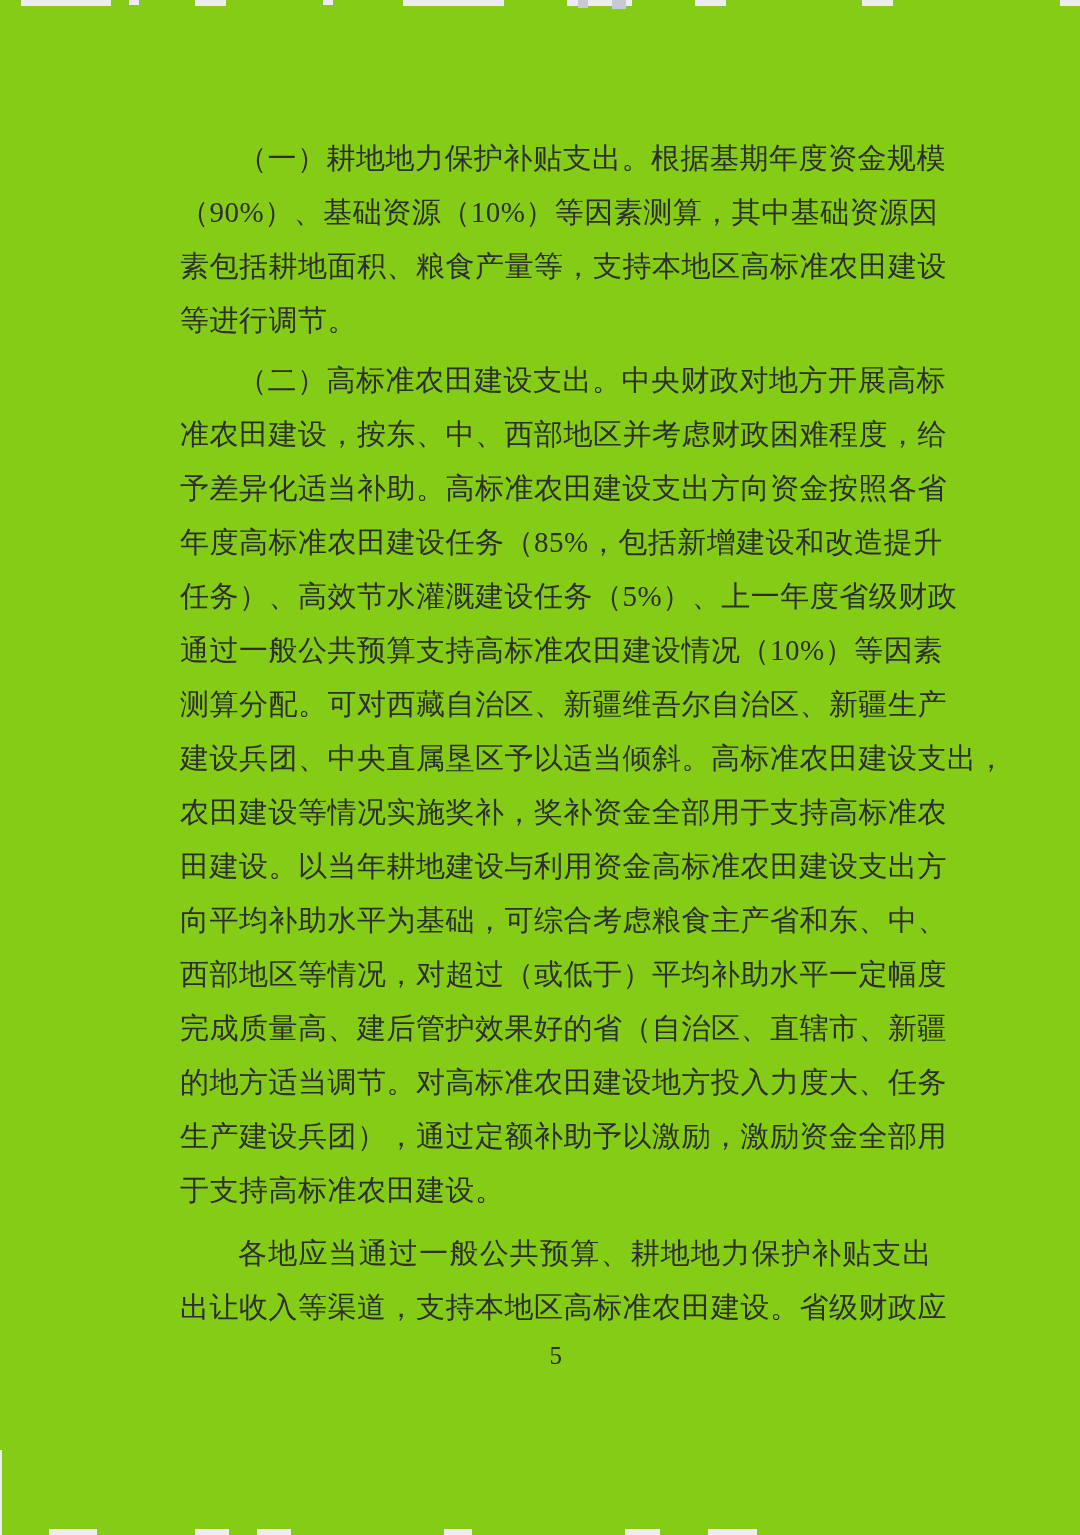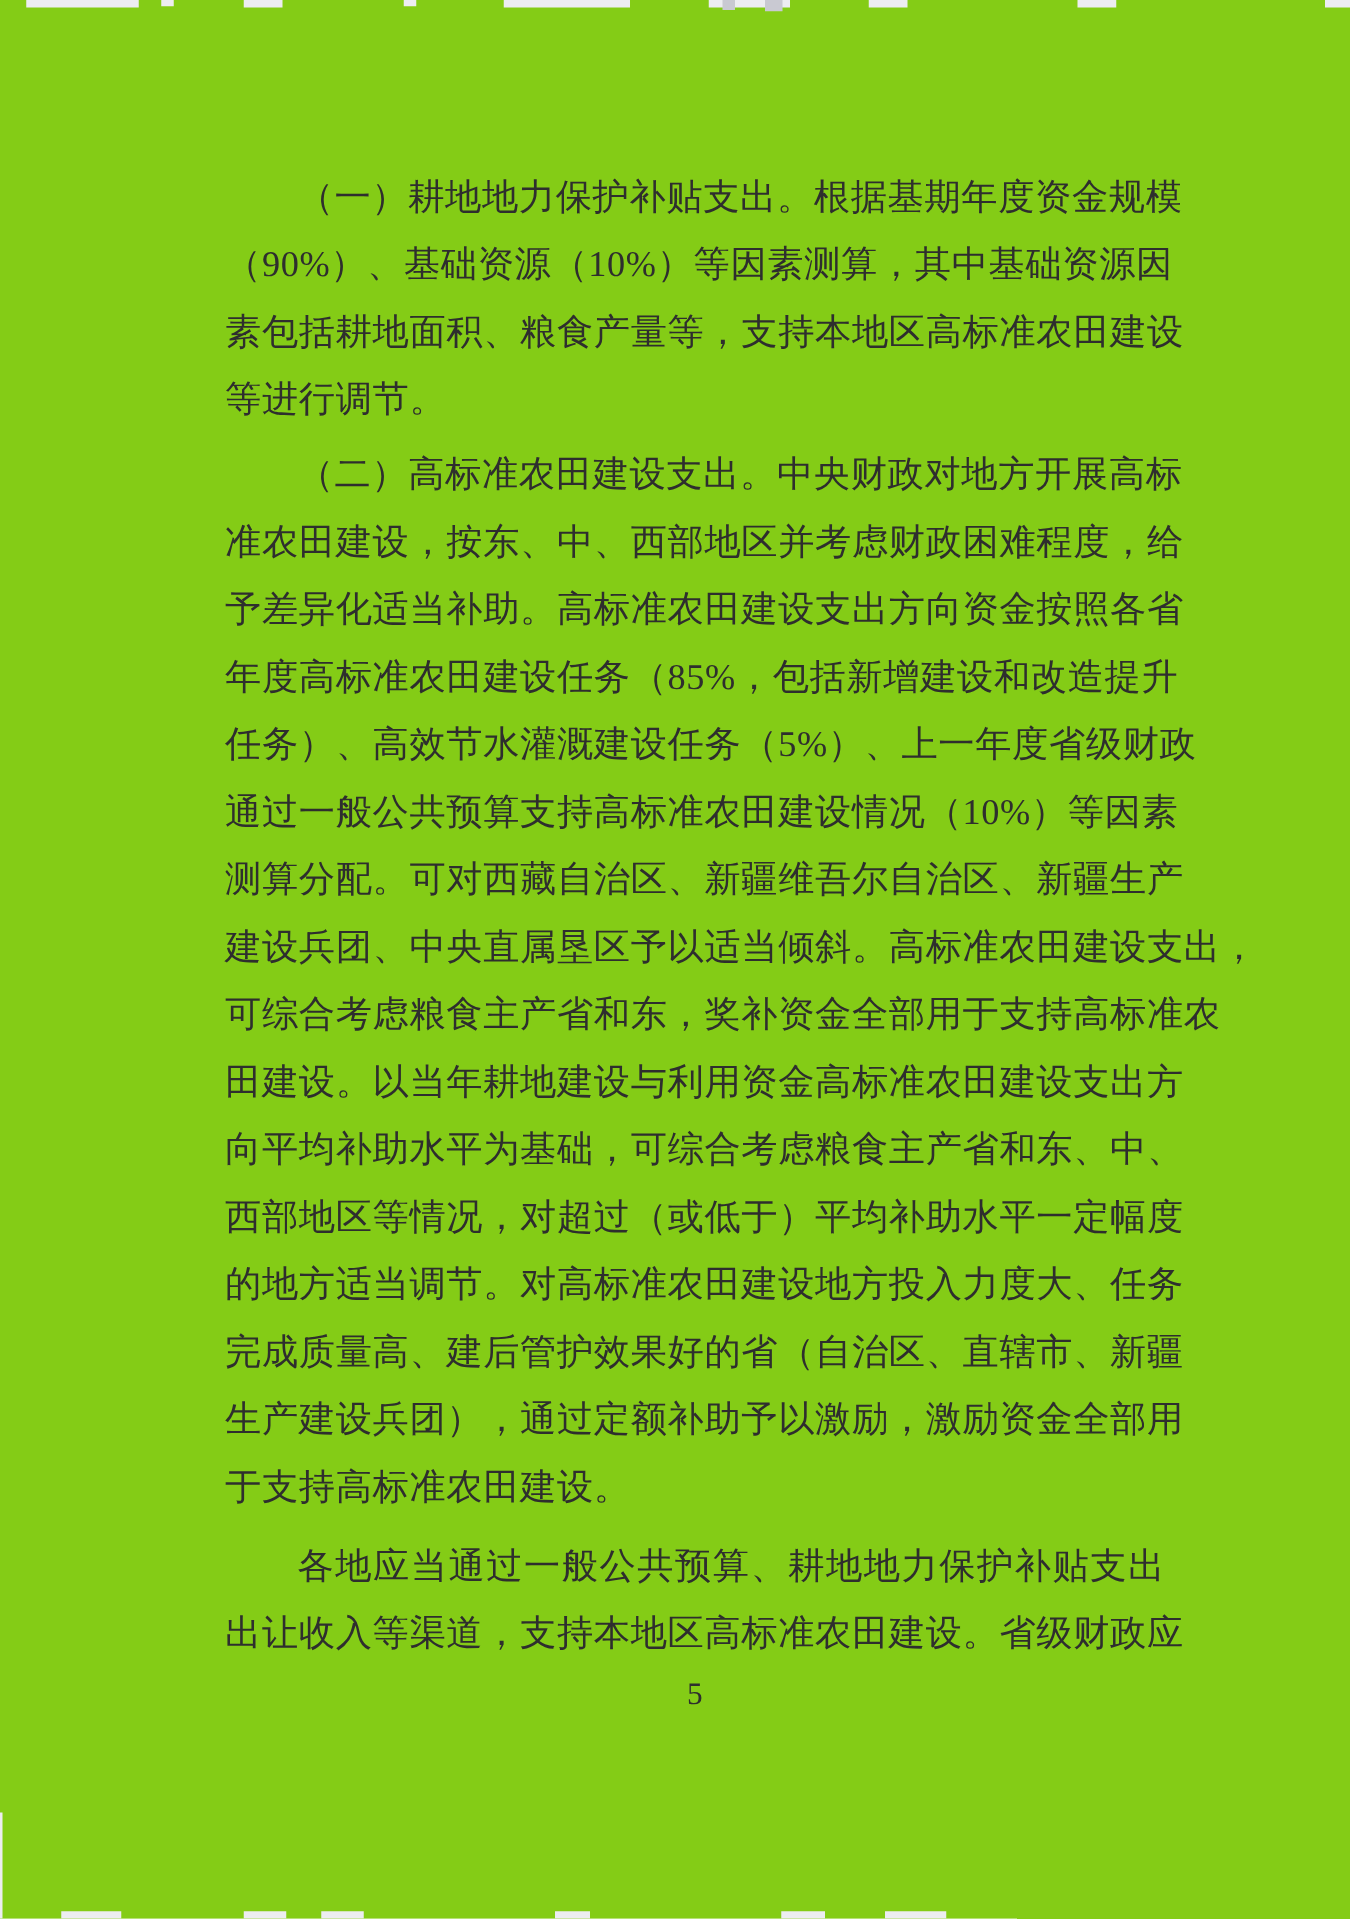--- a/index.html
+++ b/index.html
@@ -85,26 +85,26 @@
     <div class="line">素包括耕地面积、粮食产量等，支持本地区高标准农田建设</div>
     <div class="line nofill">等进行调节。</div>
     <div class="line indent para-gap">（二）高标准农田建设支出。中央财政对地方开展高标</div>
     <div class="line">准农田建设，按东、中、西部地区并考虑财政困难程度，给</div>
     <div class="line">予差异化适当补助。高标准农田建设支出方向资金按照各省</div>
     <div class="line">年度高标准农田建设任务（85%，包括新增建设和改造提升</div>
     <div class="line">任务）、高效节水灌溉建设任务（5%）、上一年度省级财政</div>
     <div class="line">通过一般公共预算支持高标准农田建设情况（10%）等因素</div>
     <div class="line">测算分配。可对西藏自治区、新疆维吾尔自治区、新疆生产</div>
     <div class="line">建设兵团、中央直属垦区予以适当倾斜。高标准农田建设支出，</div>
-    <div class="line">可综合考虑粮食主产省和东，奖补资金全部用于支持高标准农</div>
+    <div class="line">农田建设等情况实施奖补，奖补资金全部用于支持高标准农</div>
     <div class="line">田建设。以当年耕地建设与利用资金高标准农田建设支出方</div>
     <div class="line">向平均补助水平为基础，可综合考虑粮食主产省和东、中、</div>
     <div class="line">西部地区等情况，对超过（或低于）平均补助水平一定幅度</div>
+    <div class="line">完成质量高、建后管护效果好的省（自治区、直辖市、新疆</div>
     <div class="line">的地方适当调节。对高标准农田建设地方投入力度大、任务</div>
-    <div class="line">完成质量高、建后管护效果好的省（自治区、直辖市、新疆</div>
     <div class="line">生产建设兵团），通过定额补助予以激励，激励资金全部用</div>
     <div class="line nofill">于支持高标准农田建设。</div>
     <div class="line indent para-gap2">各地应当通过一般公共预算、耕地地力保护补贴支出</div>
     <div class="line">出让收入等渠道，支持本地区高标准农田建设。省级财政应</div>
     <div class="page-number">5</div>
   </div>
 
 </div>
 
 </body></html>

